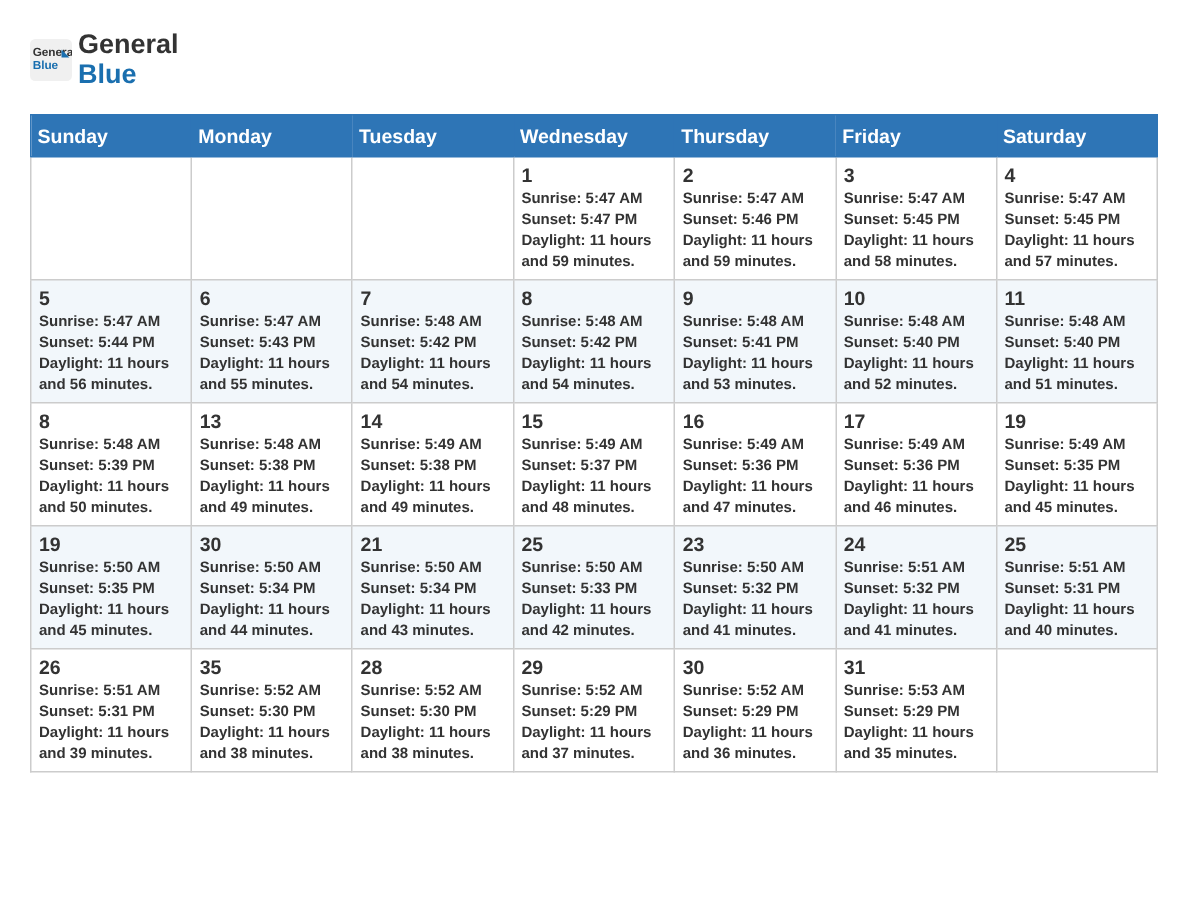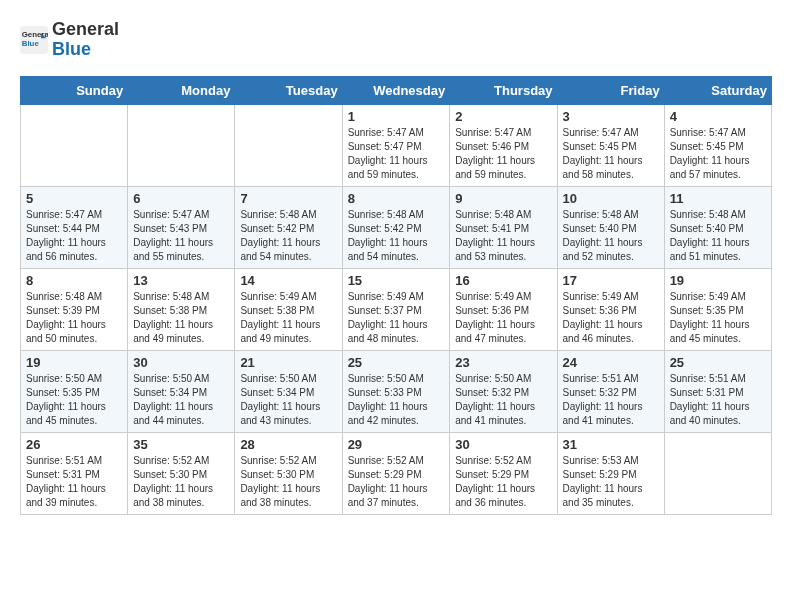--- a/index.html
+++ b/index.html
@@ -48,21 +48,21 @@
       width: 100%;
       border-collapse: collapse;
       border: 1px solid #ccc;
     }
     .calendar th {
       background: #2e75b6;
       color: #fff;
       font-size: 13px;
       font-weight: bold;
       padding: 6px 4px;
-      text-align: right;
+      text-align: left;
       border: 1px solid #2e75b6;
     }
     .calendar td {
       vertical-align: top;
       padding: 4px 5px;
       font-size: 10.5px;
       color: #333;
       border: 1px solid #ccc;
       width: 108px;
       min-height: 80px;
@@ -74,20 +74,21 @@
     .day-num {
       font-size: 13px;
       font-weight: bold;
       margin-bottom: 2px;
       display: block;
     }
     .day-info {
       font-size: 10px;
       color: #333;
       line-height: 1.4;
+      font-weight: bold;
     }
     .empty { background: #fff !important; }
   </style>
 </head>
 <body>
 
 <div class="header">
   <div class="logo">
     <svg class="logo-icon" viewBox="0 0 32 32">
       <rect x="0" y="0" width="32" height="32" rx="4" fill="#f0f0f0"></rect>

